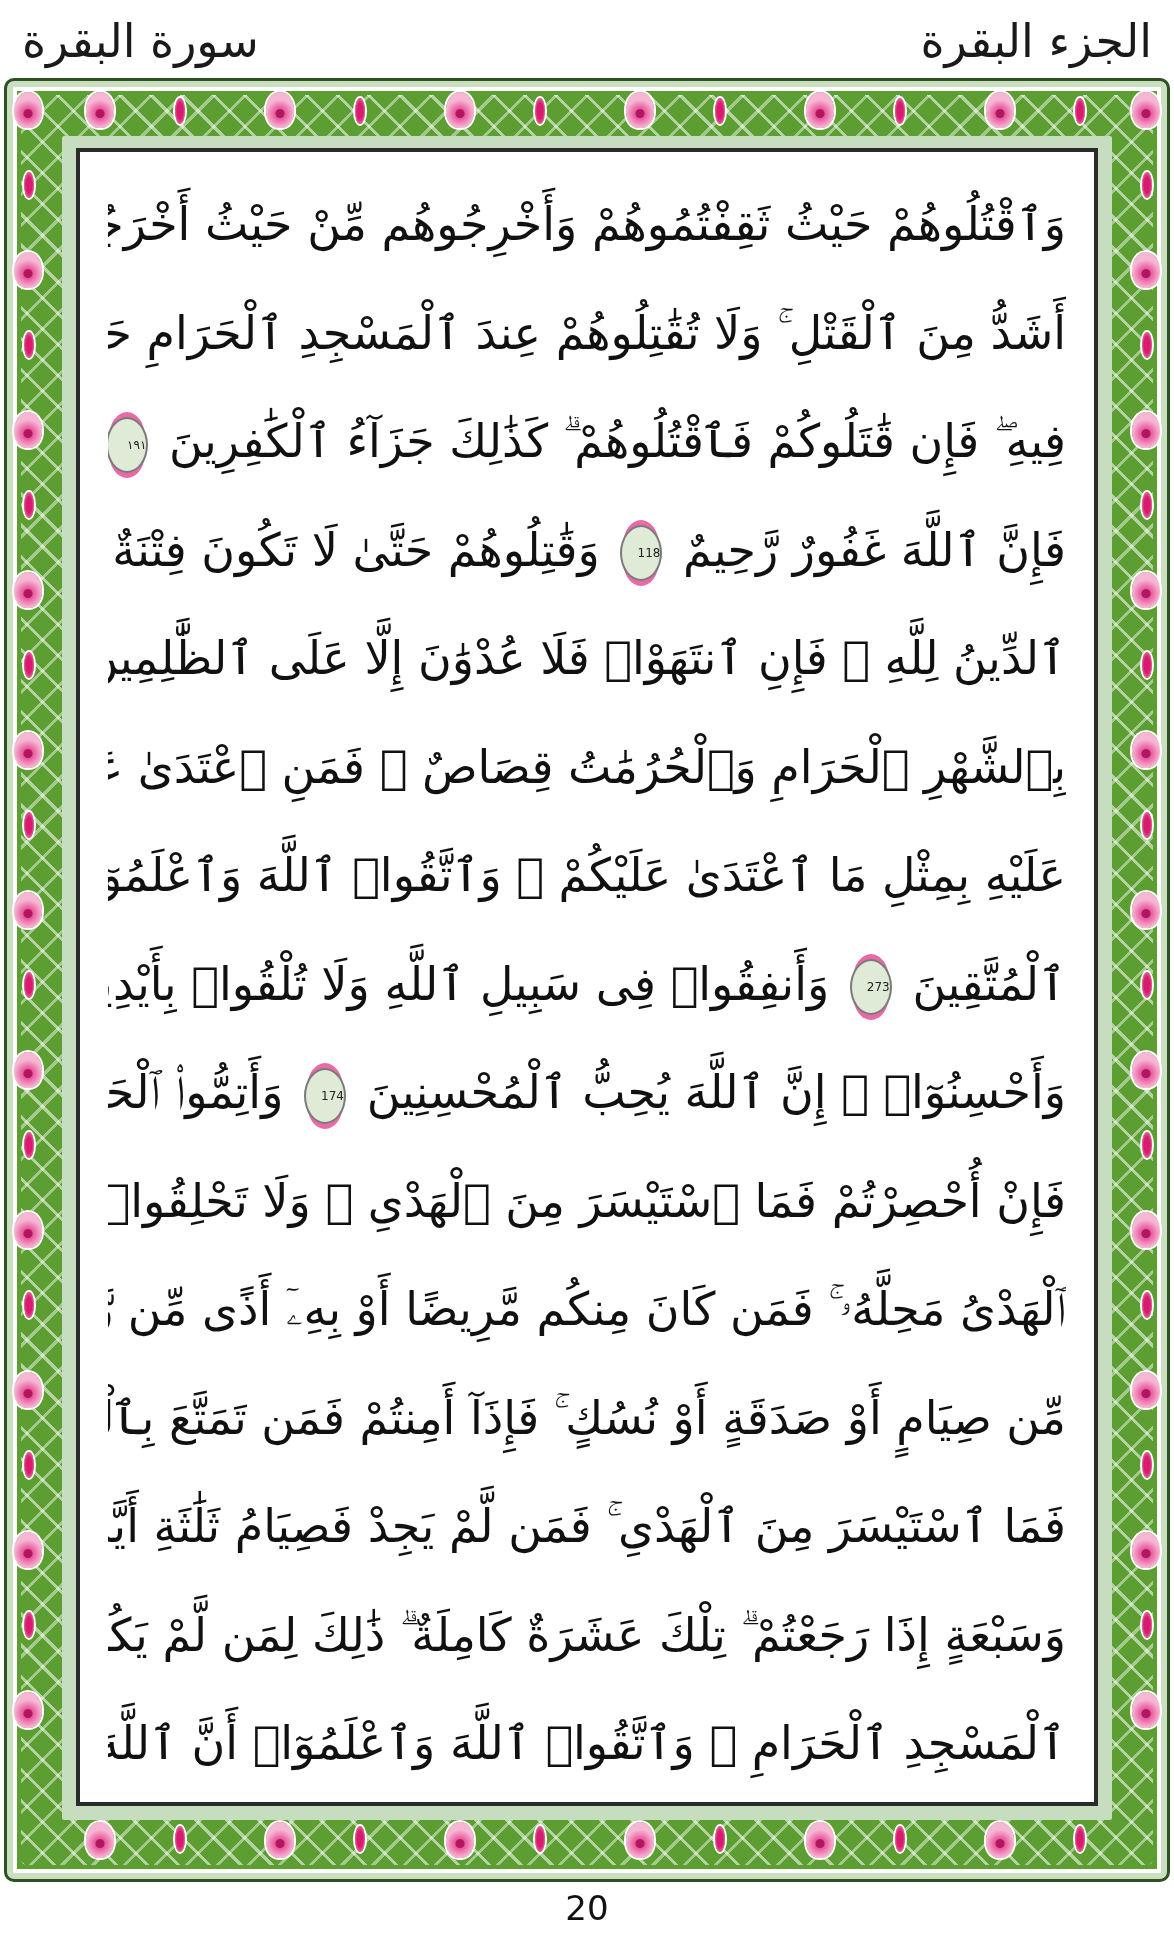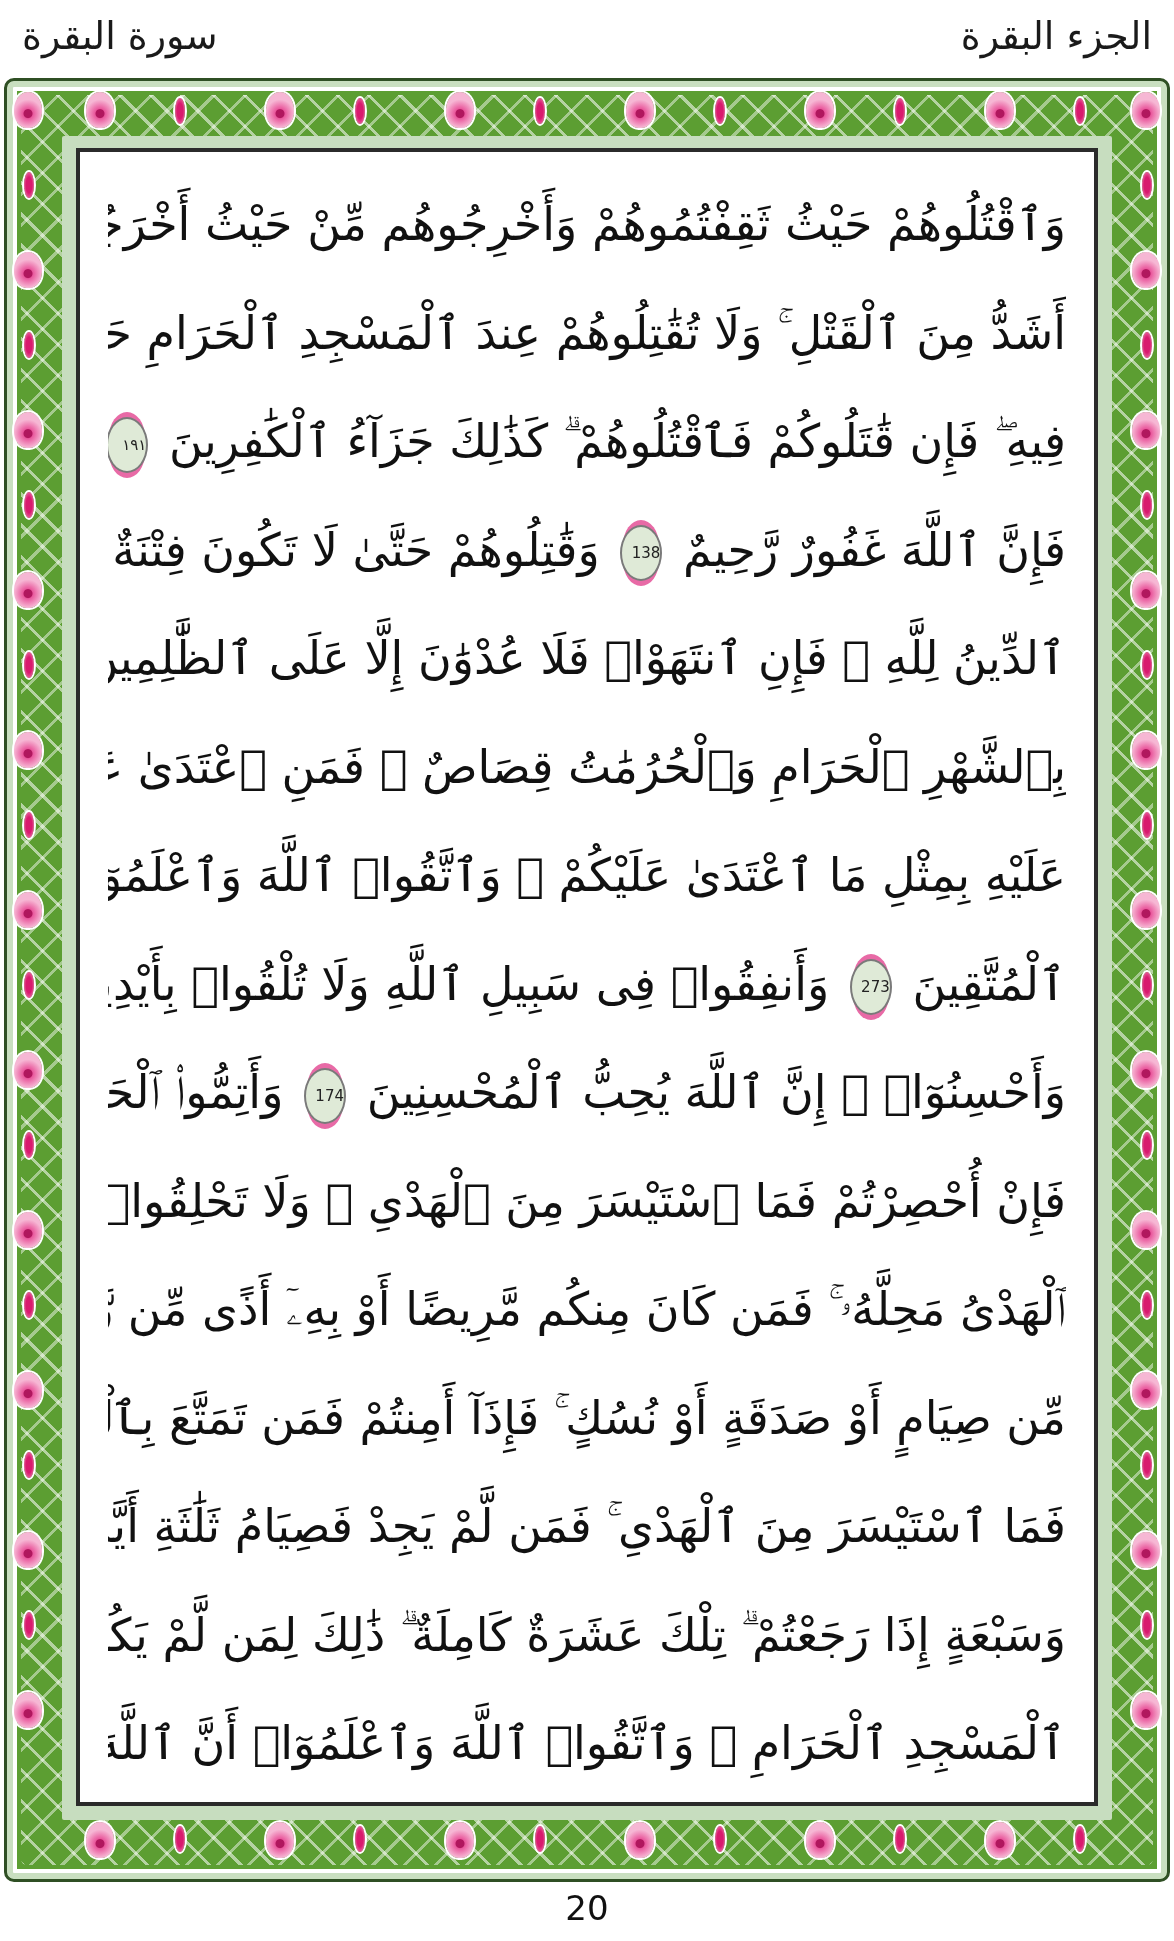--- a/index.html
+++ b/index.html
@@ -1,18 +1,18 @@
 <!DOCTYPE html>
 <html><head>
 <meta charset="utf-8">
 <style>
   html, body { margin:0; padding:0; background:#ffffff; }
   body { width:1174px; height:1941px; position:relative; overflow:hidden;
          font-family:"DejaVu Sans", sans-serif; color:#111; }
-  .header-text { position:absolute; top:14px; font-size:38px; direction:rtl; color:#1a1a1a; }
+  .header-text { position:absolute; top:14px; font-size:46px; direction:rtl; color:#1a1a1a; }
   #juz { right:22px; }
   #surah { left:22px; }
   .frame { position:absolute; left:4px; top:78px; width:1166px; height:1804px;
            background:#5c9e32; border:3px solid #2f4f24; box-sizing:border-box; border-radius:10px;
            box-shadow:inset 0 0 0 6px #c9dfc0, inset 0 0 0 10px #ffffff, inset 0 0 0 14px #5c9e32; }
   .frame-pattern { position:absolute; inset:14px; border-radius:6px;
            background:
              repeating-linear-gradient(45deg, rgba(255,255,255,0.55) 0 3px, transparent 3px 22px),
              repeating-linear-gradient(-45deg, rgba(255,255,255,0.45) 0 3px, transparent 3px 22px);
   }
@@ -25,21 +25,21 @@
                 background:#c7ddbf; border-radius:2px; }
   .page-box { position:absolute; left:76px; top:148px; width:1022px; height:1658px;
               background:#ffffff; border:4px solid #2b2b2b; box-sizing:border-box; }
   .lines { position:absolute; left:28px; right:28px; top:18px; }
   .line { height:108.5px; line-height:108.5px; direction:rtl; text-align:justify;
           text-align-last:justify; font-family:"DejaVu Sans", sans-serif; font-size:46px;
           white-space:nowrap; overflow:hidden; color:#111; }
   .ayah-mark { display:inline-block; vertical-align:middle; width:38px; height:52px;
                border-radius:50%; background:#dfead7; border:2px solid #7a7a7a;
                box-shadow:0 -8px 0 -3px #e86aa6, 0 8px 0 -3px #e86aa6;
-               font-size:15px; line-height:52px; text-align:center; color:#222; margin:0 6px; direction:rtl; }
+               font-size:12px; line-height:52px; text-align:center; color:#222; margin:0 6px; direction:rtl; }
   .page-number { position:absolute; top:1888px; left:0; width:1174px; text-align:center;
                  font-size:34px; color:#111; }
 </style>
 </head>
 <body>
 
 <div id="juz" class="header-text">الجزء البقرة</div>
 <div id="surah" class="header-text">سورة البقرة</div>
 
 <div class="frame">
@@ -114,21 +114,21 @@
     <div class="flower" style="left: 1132px; top: 1692px;"></div>
   </div>
 
 <div class="inner-band"></div>
 
 <div class="page-box">
   <div class="lines" id="lines">
     <div class="line"><span>وَٱقْتُلُوهُمْ حَيْثُ ثَقِفْتُمُوهُمْ وَأَخْرِجُوهُم مِّنْ حَيْثُ أَخْرَجُوكُمْ ۚ وَٱلْفِتْنَةُ</span></div>
     <div class="line"><span>أَشَدُّ مِنَ ٱلْقَتْلِ ۚ وَلَا تُقَٰتِلُوهُمْ عِندَ ٱلْمَسْجِدِ ٱلْحَرَامِ حَتَّىٰ يُقَٰتِلُوكُمْ</span></div>
     <div class="line"><span>فِيهِ ۖ فَإِن قَٰتَلُوكُمْ فَٱقْتُلُوهُمْ ۗ كَذَٰلِكَ جَزَآءُ ٱلْكَٰفِرِينَ</span> <span class="ayah-mark">١٩١</span> </div>
-    <div class="line"><span>فَإِنَّ ٱللَّهَ غَفُورٌ رَّحِيمٌ</span> <span class="ayah-mark">138</span> <span>وَقَٰتِلُوهُمْ حَتَّىٰ لَا تَكُونَ فِتْنَةٌ وَيَكُونَ</span></div>
+    <div class="line"><span>فَإِنَّ ٱللَّهَ غَفُورٌ رَّحِيمٌ</span> <span class="ayah-mark">118</span> <span>وَقَٰتِلُوهُمْ حَتَّىٰ لَا تَكُونَ فِتْنَةٌ وَيَكُونَ</span></div>
     <div class="line"><span>ٱلدِّينُ لِلَّهِ ۖ فَإِنِ ٱنتَهَوْا۟ فَلَا عُدْوَٰنَ إِلَّا عَلَى ٱلظَّٰلِمِينَ</span>  </div>
     <div class="line"><span>بِٱلشَّهْرِ ٱلْحَرَامِ وَٱلْحُرُمَٰتُ قِصَاصٌ ۚ فَمَنِ ٱعْتَدَىٰ عَلَيْكُمْ فَٱعْتَدُوا۟</span></div>
     <div class="line"><span>عَلَيْهِ بِمِثْلِ مَا ٱعْتَدَىٰ عَلَيْكُمْ ۚ وَٱتَّقُوا۟ ٱللَّهَ وَٱعْلَمُوٓا۟ أَنَّ ٱللَّهَ مَعَ</span></div>
     <div class="line"><span>ٱلْمُتَّقِينَ</span> <span class="ayah-mark">273</span> <span>وَأَنفِقُوا۟ فِى سَبِيلِ ٱللَّهِ وَلَا تُلْقُوا۟ بِأَيْدِيكُمْ إِلَى ٱلتَّهْلُكَةِ</span></div>
     <div class="line"><span>وَأَحْسِنُوٓا۟ ۛ إِنَّ ٱللَّهَ يُحِبُّ ٱلْمُحْسِنِينَ</span> <span class="ayah-mark">174</span> <span>وَأَتِمُّوا۟ ٱلْحَجَّ وَٱلْعُمْرَةَ لِلَّهِ ۚ</span></div>
     <div class="line"><span>فَإِنْ أُحْصِرْتُمْ فَمَا ٱسْتَيْسَرَ مِنَ ٱلْهَدْىِ ۖ وَلَا تَحْلِقُوا۟ رُءُوسَكُمْ حَتَّىٰ يَبْلُغَ</span></div>
     <div class="line"><span>ٱلْهَدْىُ مَحِلَّهُۥ ۚ فَمَن كَانَ مِنكُم مَّرِيضًا أَوْ بِهِۦٓ أَذًى مِّن رَّأْسِهِۦ فَفِدْيَةٌ</span></div>
     <div class="line"><span>مِّن صِيَامٍ أَوْ صَدَقَةٍ أَوْ نُسُكٍ ۚ فَإِذَآ أَمِنتُمْ فَمَن تَمَتَّعَ بِٱلْعُمْرَةِ إِلَى ٱلْحَجِّ</span></div>
     <div class="line"><span>فَمَا ٱسْتَيْسَرَ مِنَ ٱلْهَدْىِ ۚ فَمَن لَّمْ يَجِدْ فَصِيَامُ ثَلَٰثَةِ أَيَّامٍ فِى ٱلْحَجِّ</span></div>
     <div class="line"><span>وَسَبْعَةٍ إِذَا رَجَعْتُمْ ۗ تِلْكَ عَشَرَةٌ كَامِلَةٌ ۗ ذَٰلِكَ لِمَن لَّمْ يَكُنْ أَهْلُهُۥ حَاضِرِى</span></div>

